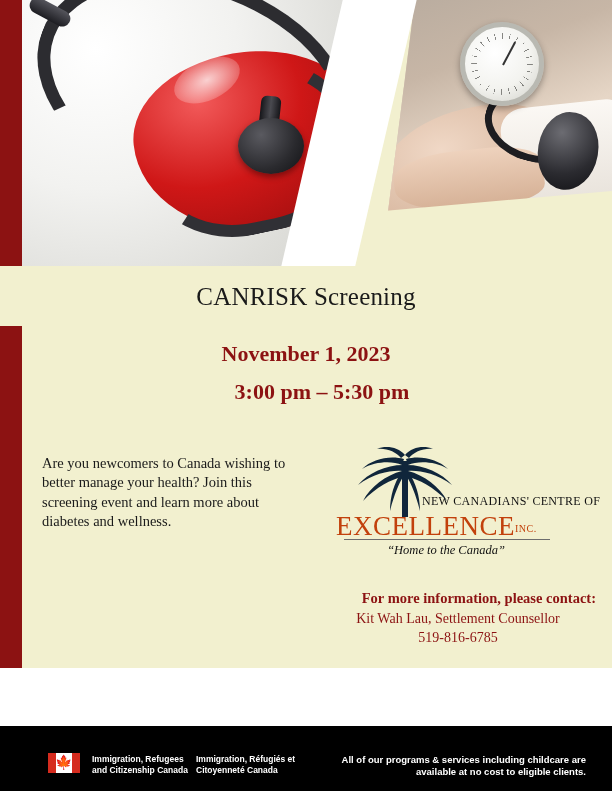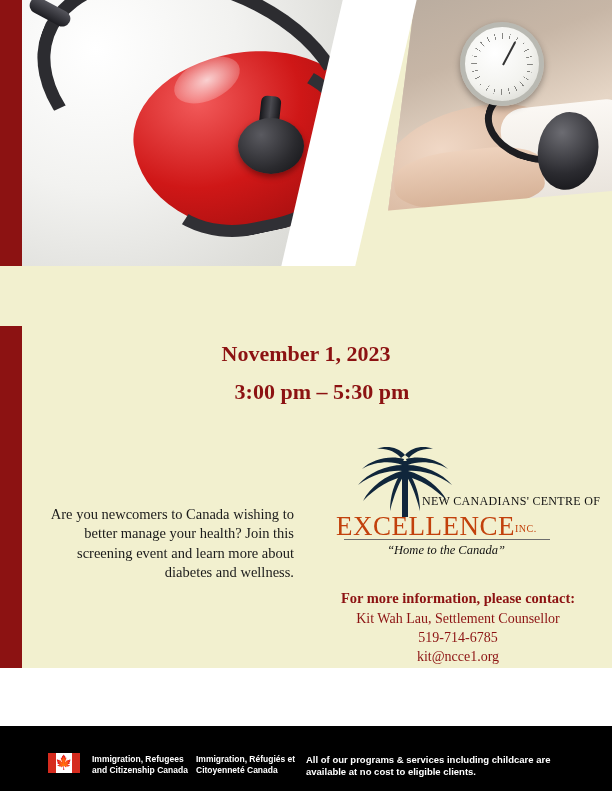--- a/index.html
+++ b/index.html
@@ -318,26 +318,25 @@
     text-align: center;
     font-size: 22px;
     font-weight: bold;
     color: #8c1212;
     margin-left: 16px;
   }
 
   .blurb {
     position: absolute;
     left: 42px;
-    top: 505px;
+    top: 454px;
     width: 252px;
     font-size: 14.5px;
     line-height: 1.33;
     color: #1a1a1a;
-    text-align: right;
   }
 
   
   .logo {
     position: absolute;
     left: 336px;
     top: 443px;
     width: 220px;
     height: 120px;
   }
@@ -396,20 +395,21 @@
     left: 320px;
     top: 590px;
     width: 276px;
     text-align: center;
     color: #8c1212;
   }
   .contact-head {
     font-size: 14.5px;
     font-weight: bold;
     margin-bottom: 3px;
+    text-align: right;
   }
   .contact-line {
     font-size: 14px;
     line-height: 1.35;
   }
 
   
   .flag {
     position: absolute;
     left: 48px;
@@ -450,21 +450,21 @@
     font-weight: bold;
   }
   .gov-en { left: 92px; width: 104px; }
   .gov-fr { left: 196px; width: 104px; }
 
   .banner-note {
     position: absolute;
     left: 306px;
     top: 754px;
     width: 280px;
-    text-align: left;
+    text-align: right;
     color: #ffffff;
     font-family: "Liberation Sans", sans-serif;
     font-size: 9.5px;
     font-weight: bold;
     line-height: 1.3;
   }
 </style>
 </head>
 <body>
 
@@ -495,20 +495,21 @@
       <div class="bp-gauge">
         <div class="bp-ticks"></div>
       </div>
     </div>
 
     <div class="wedge"></div>
     <div class="photo-mask-corner"></div>
     <div class="photo-mask-bottom"></div>
   </div>
 
+  <div class="title">CANRISK Screening</div>
   <div class="date">November 1, 2023</div>
   <div class="time">3:00 pm – 5:30 pm</div>
 
   <div class="blurb">Are you newcomers to Canada wishing to better manage your health? Join this screening event and learn more about diabetes and wellness.</div>
 
   <div class="logo">
     <svg class="logo-tree" viewBox="0 0 110 74">
       <g fill="#10263b">
         <path d="M55 12 C48 4 36 2 27 6 C37 5 46 9 51 15 Z"></path>
         <path d="M55 12 C62 4 74 2 83 6 C73 5 64 9 59 15 Z"></path>
@@ -527,22 +528,21 @@
     <div class="logo-excellence">
       <span>EXCELLENCE</span><span class="logo-inc">INC.</span>
     </div>
     <div class="logo-rule"></div>
     <div class="logo-tag">“Home to the Canada”</div>
   </div>
 
   <div class="contact">
     <div class="contact-head">For more information, please contact:</div>
     <div class="contact-line">Kit Wah Lau, Settlement Counsellor</div>
-    <div class="contact-line">519-714-6785</div>
-    <div class="contact-line">kit@ncce1.org</div>
+    <div class="contact-line">519-816-6785</div>
   </div>
 
   <div class="bottom-white"></div>
   <div class="bottom-banner"></div>
 
   <div class="flag">
     <div class="flag-band"></div>
     <div class="flag-center">
       <span class="flag-leaf">🍁</span>
     </div>

